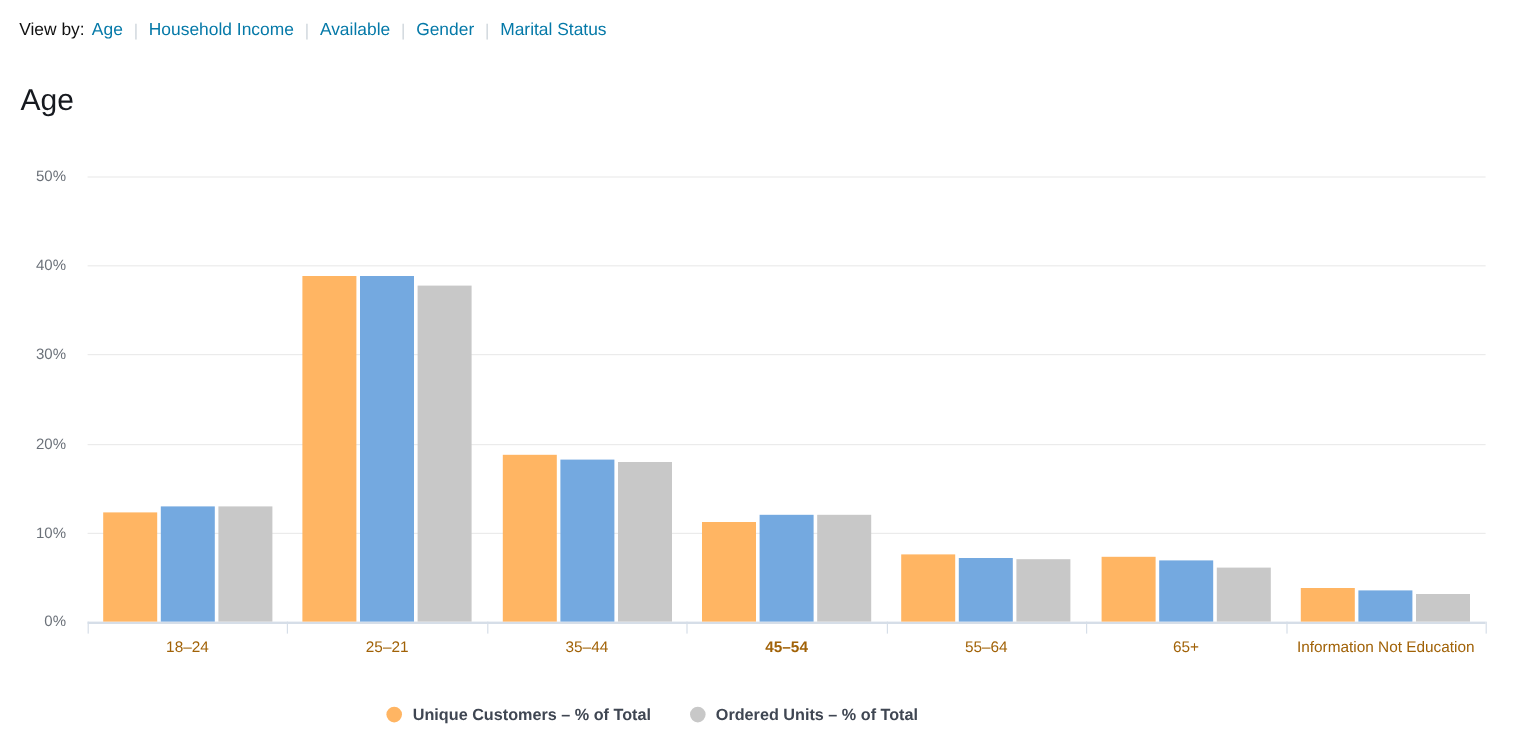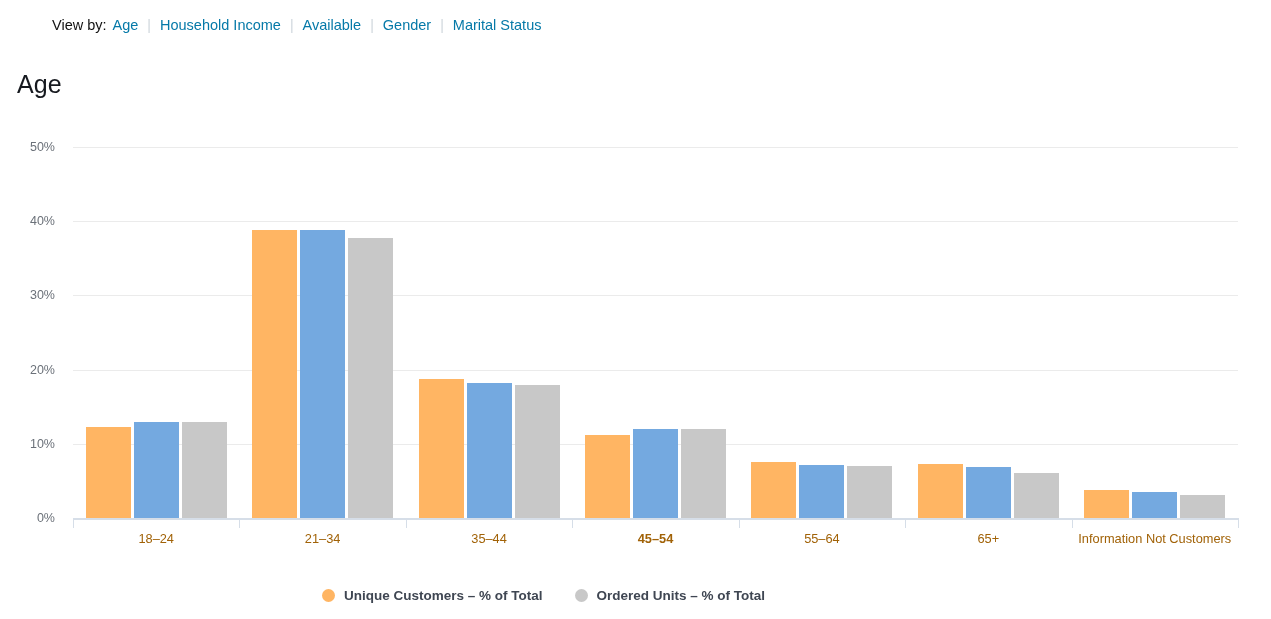--- a/index.html
+++ b/index.html
@@ -17,21 +17,21 @@
   #viewby-bar {
     position: absolute;
     left: 16px;
     top: 17px;
     display: flex;
     align-items: center;
     font-size: 14.5px;
     color: #232f3e;
     white-space: nowrap;
   }
-  #viewby-label { color: #111111; margin-right: 6px; margin-left: 36px; }
+  #viewby-label { color: #111111; margin-right: 6px; }
   .viewby-link {
     color: #0579a8;
     text-decoration: none;
     cursor: pointer;
   }
   .viewby-sep {
     color: #cfd6dc;
     margin: 0 9px;
     font-size: 14px;
   }
@@ -201,26 +201,26 @@
       <div class="bar bar-grey" title="55–64 — Ordered Units – % of Total: 7%" style="left: 847.429px; top: 466.06px; height: 51.94px;"></div>
       <div class="bar bar-orange" title="65+ — Unique Customers – % of Total: 7.3%" style="left: 917.857px; top: 463.834px; height: 54.166px;"></div>
       <div class="bar bar-blue" title="65+ — Ordered Product Sales – % of Total: 6.9%" style="left: 965.857px; top: 466.802px; height: 51.198px;"></div>
       <div class="bar bar-grey" title="65+ — Ordered Units – % of Total: 6%" style="left: 1013.86px; top: 473.48px; height: 44.52px;"></div>
       <div class="bar bar-orange" title="Information Not Available — Unique Customers – % of Total: 3.8%" style="left: 1084.29px; top: 489.804px; height: 28.196px;"></div>
       <div class="bar bar-blue" title="Information Not Available — Ordered Product Sales – % of Total: 3.5%" style="left: 1132.29px; top: 492.03px; height: 25.97px;"></div>
       <div class="bar bar-grey" title="Information Not Available — Ordered Units – % of Total: 3.1%" style="left: 1180.29px; top: 494.998px; height: 23.002px;"></div>
     </div>
   <div id="xcat-labels">
       <div class="xcat-label" style="left: 74.2143px;">18–24</div>
-      <div class="xcat-label" style="left: 240.643px;">21–34</div>
+      <div class="xcat-label" style="left: 240.643px;">25–21</div>
       <div class="xcat-label" style="left: 407.071px;">35–44</div>
       <div class="xcat-label" style="left: 573.5px; font-weight: bold;">45–54</div>
       <div class="xcat-label" style="left: 739.929px;">55–64</div>
       <div class="xcat-label" style="left: 906.357px;">65+</div>
-      <div class="xcat-label" style="left: 1072.79px;">Information Not Customers</div>
+      <div class="xcat-label" style="left: 1072.79px;">Information Not Education</div>
     </div>
 </div>
 
 <div id="legend">
     <div class="legend-item">
       <span class="legend-dot" style="background: rgb(255, 181, 99);"></span>
       <span class="legend-text">Unique Customers – % of Total</span>
     </div>
     <div class="legend-item">
       <span class="legend-dot" style="background: rgb(200, 200, 200);"></span>

